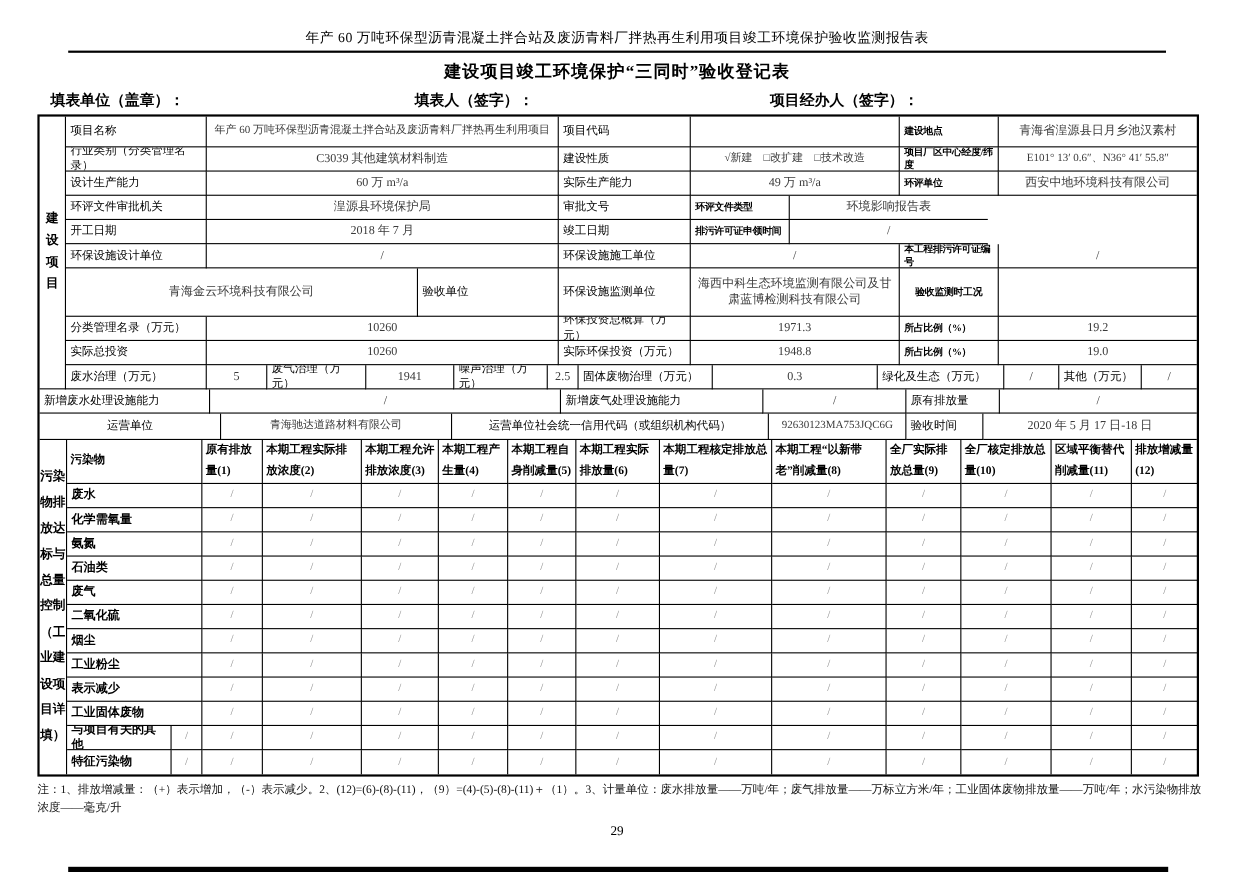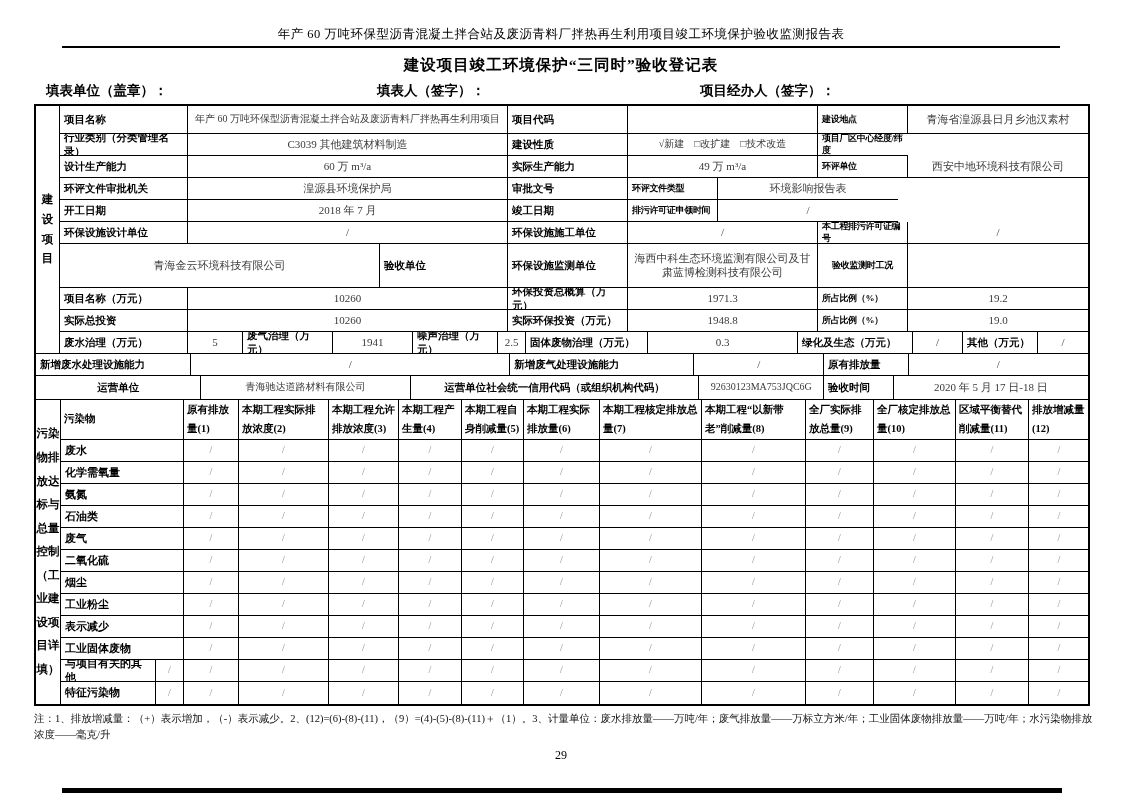--- a/index.html
+++ b/index.html
@@ -21,21 +21,21 @@
   .upper-block{display:flex;}
   .upper-rows{flex:1;}
   .vband{width:28px;border-right:1px solid #000;border-bottom:1px solid #000;
          display:flex;align-items:center;justify-content:center;box-sizing:border-box;}
   .vband.lower{border-bottom:none;}
   .vband span{display:block;font-weight:bold;font-size:11.5px;line-height:1.7;
               word-break:break-all;text-align:center;}
   .vband.upper span{width:13px;}
   .vband.lower span{width:24px;line-height:2.05;}
 
-  .lb{font-weight:bold;font-size:10.5px;}
+  .lb{font-weight:normal;font-size:10.5px;}
   .lb3{font-weight:bold;font-size:9px;letter-spacing:-.3px;}
   .vl{justify-content:center;text-align:center;font-size:11px;color:#3a3a3a;}
   .vl.sm{font-size:10px;}
   .labc{justify-content:center;text-align:center;}
 
   .lower-block{display:flex;}
   .lower-rows{flex:1;}
   .lhead{display:flex;height:40px;}
   .lhead > .c:last-child{border-right:none;}
   .ph{font-weight:bold;font-size:10.5px;line-height:1.8;padding:0 3px;}
@@ -80,20 +80,21 @@
           <div class="c lb3" style="width:90px" data-name="field-label">建设地点</div>
           <div class="c vl" style="width:180px" data-name="field-value">青海省湟源县日月乡池汉素村</div>
         </div>
 
         <div class="row" style="height:22px" data-name="table-row">
           <div class="c lb" style="width:128px" data-name="field-label">行业类别（分类管理名录）</div>
           <div class="c vl" style="width:320px" data-name="field-value">C3039 其他建筑材料制造</div>
           <div class="c lb" style="width:120px" data-name="field-label">建设性质</div>
           <div class="c vl sm" style="width:190px" data-name="construction-nature-checkboxes">√新建　□改扩建　□技术改造</div>
           <div class="c lb3" style="width:90px" data-name="field-label">项目厂区中心经度/纬度</div>
+          <div class="c vl sm" style="width:180px" data-name="field-value">E101° 13′ 0.6″、N36° 41′ 55.8″</div>
         </div>
 
         <div class="row" style="height:22px" data-name="table-row">
           <div class="c lb" style="width:128px" data-name="field-label">设计生产能力</div>
           <div class="c vl" style="width:320px" data-name="field-value">60 万 m³/a</div>
           <div class="c lb" style="width:120px" data-name="field-label">实际生产能力</div>
           <div class="c vl" style="width:190px" data-name="field-value">49 万 m³/a</div>
           <div class="c lb3" style="width:90px" data-name="field-label">环评单位</div>
           <div class="c vl" style="width:180px" data-name="field-value">西安中地环境科技有限公司</div>
         </div>
@@ -126,21 +127,21 @@
         <div class="row" style="height:44px" data-name="table-row">
           <div class="c vl" style="width:320px" data-name="field-value">青海金云环境科技有限公司</div>
           <div class="c lb" style="width:128px" data-name="field-label">验收单位</div>
           <div class="c lb" style="width:120px" data-name="field-label">环保设施监测单位</div>
           <div class="c vl" style="width:190px" data-name="field-value">海西中科生态环境监测有限公司及甘肃蓝博检测科技有限公司</div>
           <div class="c lb3 labc" style="width:90px" data-name="field-label">验收监测时工况</div>
           <div class="c vl" style="width:180px" data-name="field-value"></div>
         </div>
 
         <div class="row" style="height:22px" data-name="table-row">
-          <div class="c lb" style="width:128px" data-name="field-label">项目名称（万元）</div>
+          <div class="c lb" style="width:128px" data-name="field-label">分类管理名录（万元）</div>
           <div class="c vl" style="width:320px" data-name="field-value">10260</div>
           <div class="c lb" style="width:120px" data-name="field-label">环保投资总概算（万元）</div>
           <div class="c vl" style="width:190px" data-name="field-value">1971.3</div>
           <div class="c lb3" style="width:90px" data-name="field-label">所占比例（%）</div>
           <div class="c vl" style="width:180px" data-name="field-value">19.2</div>
         </div>
 
         <div class="row" style="height:22px" data-name="table-row">
           <div class="c lb" style="width:128px" data-name="field-label">实际总投资</div>
           <div class="c vl" style="width:320px" data-name="field-value">10260</div>

